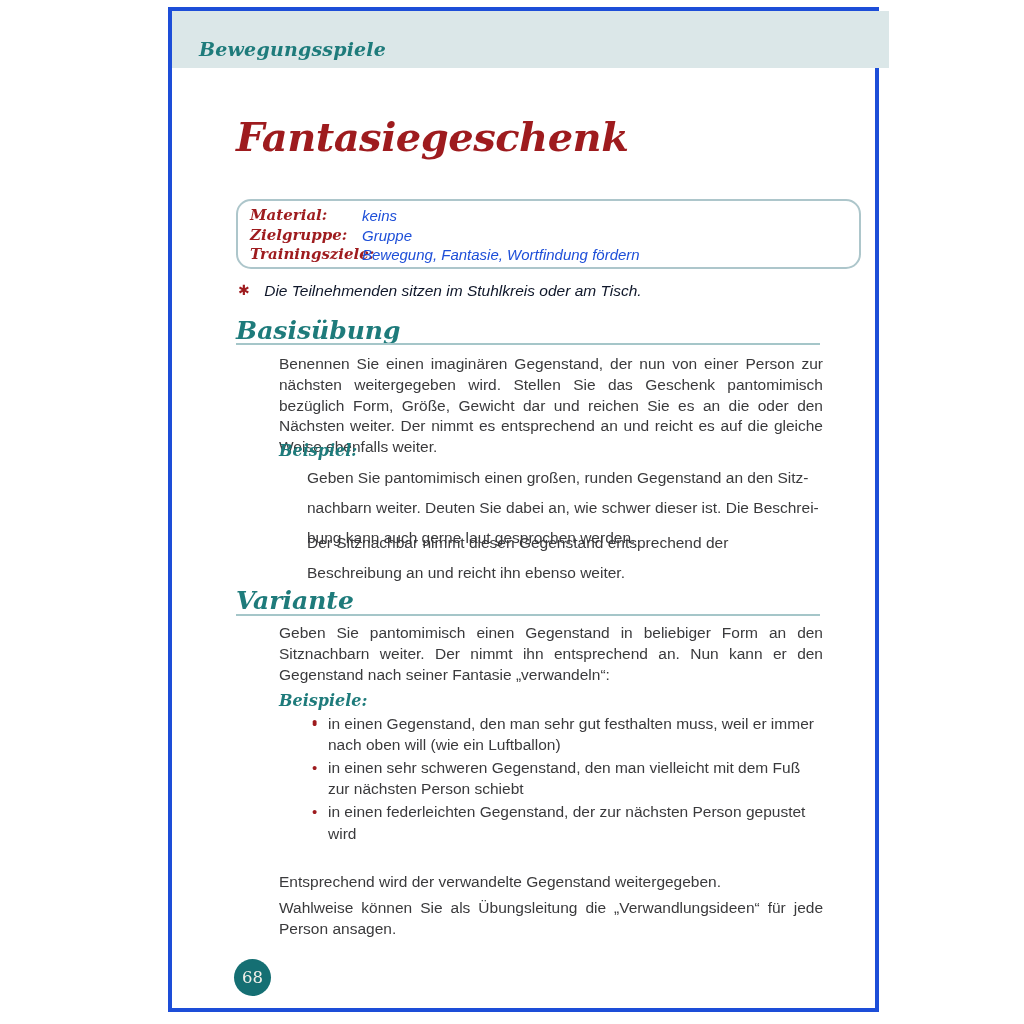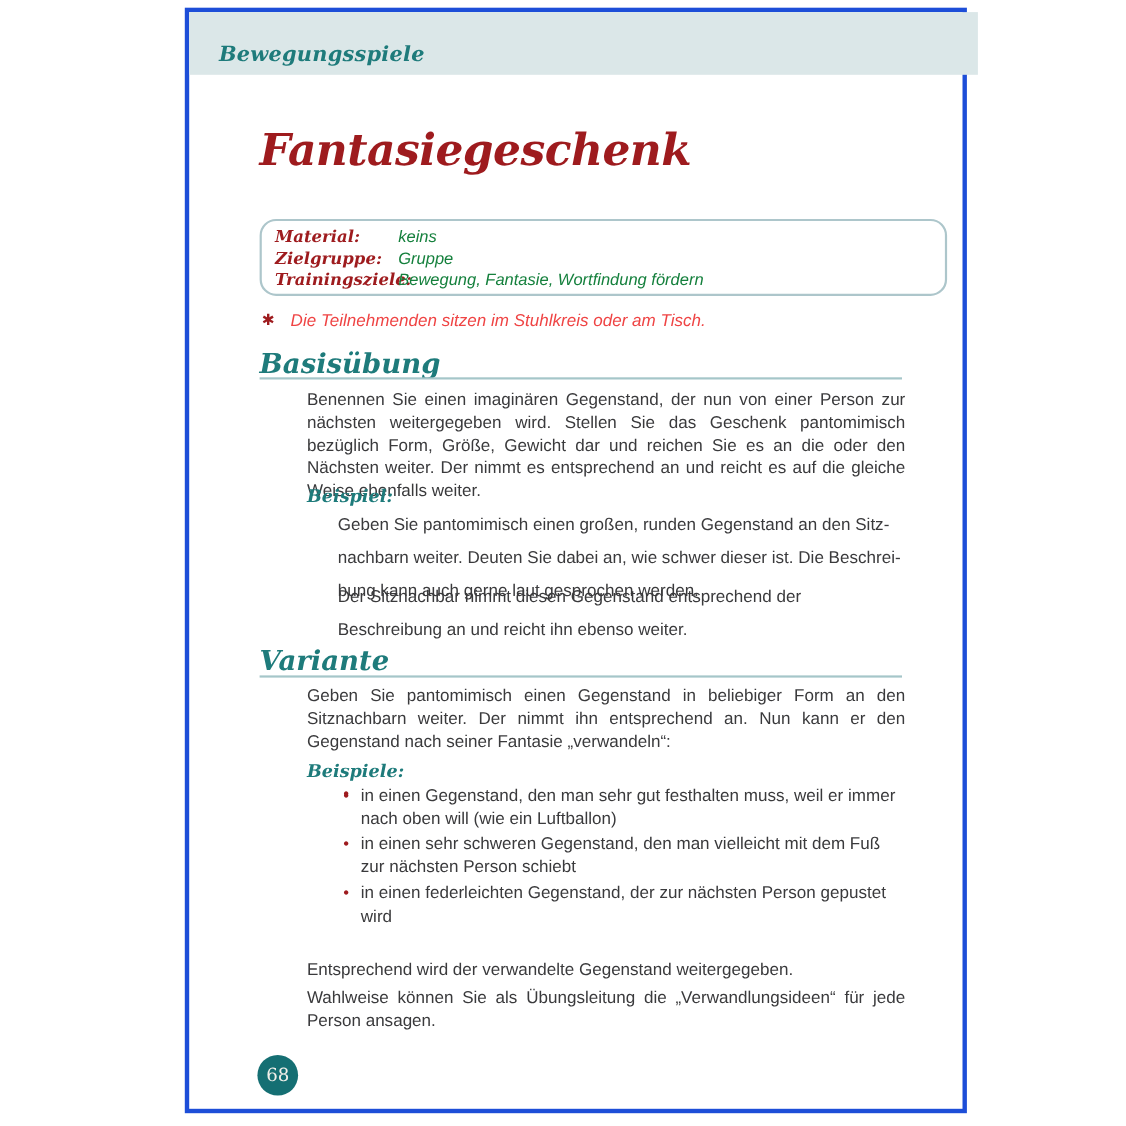--- a/index.html
+++ b/index.html
@@ -32,26 +32,26 @@
     border: 2px solid #adc6cb; border-radius: 15px;
     padding: 5px 10px 0 12px;
   }
   .info-row { display: flex; line-height: 19.5px; }
   .info-label {
     width: 112px; flex: 0 0 112px;
     font-family: "DejaVu Serif", serif; font-style: italic; font-weight: 700;
     font-size: 15px; color: #9e1b1e;
   }
   .info-value {
-    font-style: italic; font-size: 15px; color: #15803d;
+    font-style: italic; font-size: 15px; color: #1d4ed8;
   }
 
   .setup-note { position: absolute; left: 66px; top: 271px; white-space: nowrap; }
   .note-marker { color: #9e1b1e; font-size: 14px; vertical-align: 1px; }
-  .note-text { font-style: italic; font-size: 15.5px; color: #ef4444; margin-left: 10px; }
+  .note-text { font-style: italic; font-size: 15.5px; color: #0f172a; margin-left: 10px; }
 
   .section-heading {
     position: absolute; left: 64px;
     font-family: "DejaVu Serif", serif; font-style: italic; font-weight: 700;
     font-size: 25px; color: #1e7b7b;
   }
   .section-rule { position: absolute; left: 64px; width: 584px; height: 2px; background: #a5c6c9; }
 
   .body-para {
     position: absolute; left: 107px; width: 544px;

